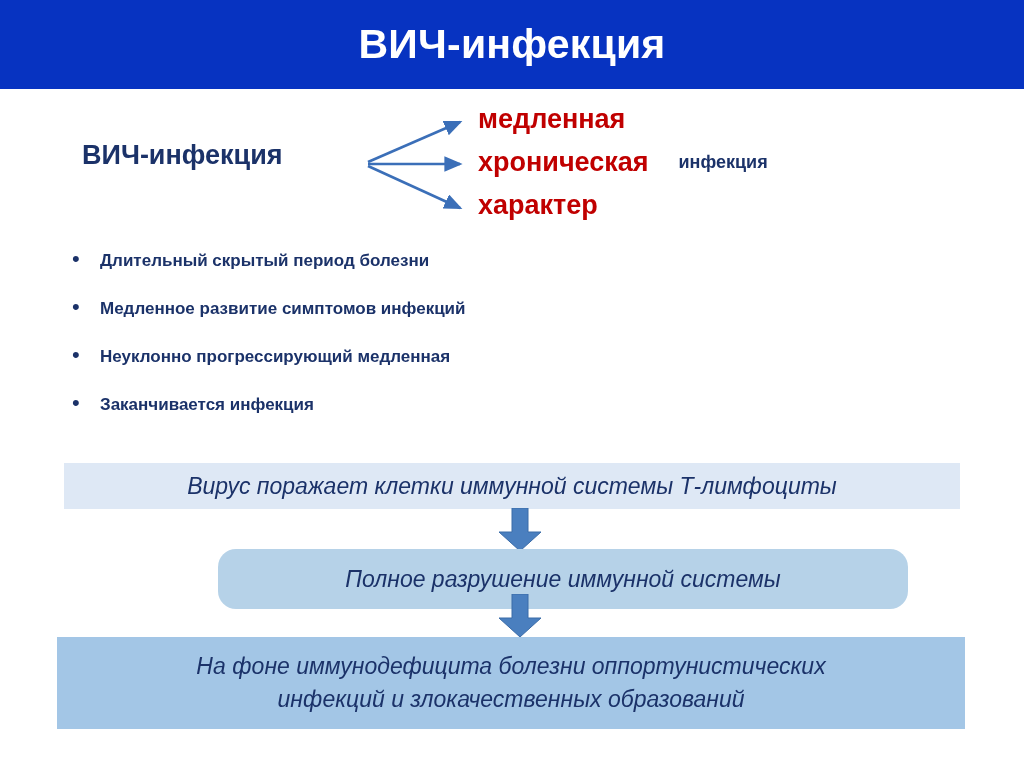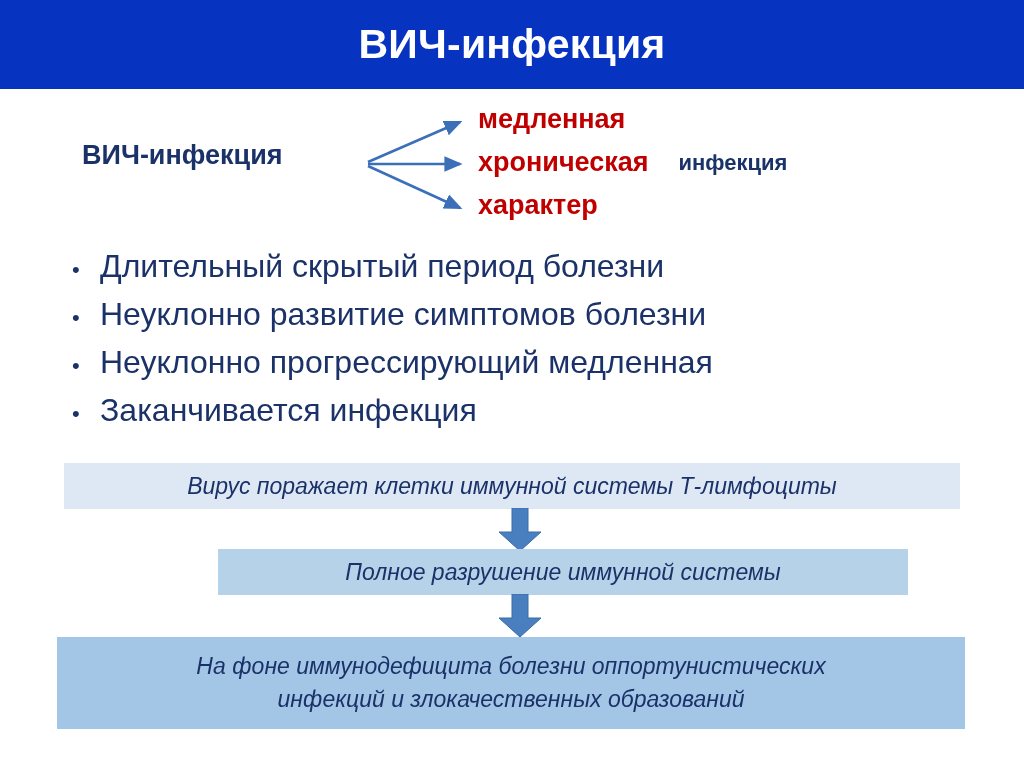--- a/index.html
+++ b/index.html
@@ -76,21 +76,21 @@
   }
   .fan-red {
     color: #c00000;
     font-size: 27px;
     font-weight: bold;
     white-space: nowrap;
     font-family: Liberation Sans, sans-serif;
   }
   .fan-suffix {
     color: #1b3269;
-    font-size: 22px;
+    font-size: 18px;
     font-weight: bold;
     white-space: nowrap;
     margin-left: 30px;
     font-family: "Liberation Sans", sans-serif;
   }
 
   
   .bullets {
     position: absolute;
     left: 72px;
@@ -105,22 +105,22 @@
   .bullet-dot {
     color: #1b3269;
     font-size: 22px;
     line-height: 1;
     width: 28px;
     flex: 0 0 28px;
     text-align: left;
   }
   .bullet-text {
     color: #1b3269;
-    font-size: 32px;
-    font-weight: normal;
+    font-size: 17px;
+    font-weight: bold;
     white-space: nowrap;
     font-family: "Liberation Sans", sans-serif;
   }
 
   
   .flow-box {
     position: absolute;
     display: flex;
     align-items: center;
     justify-content: center;
@@ -140,22 +140,23 @@
     width: 896px;
     height: 46px;
     background: #dee8f5;
   }
   #box-1 .flow-text { font-size: 23px; }
 
   #box-2 {
     left: 218px;
     top: 549px;
     width: 690px;
-    height: 46px;
+    height: 60px;
     background: #b6d2e8;
+    border-radius: 18px;
   }
   #box-2 .flow-text { font-size: 23px; }
 
   #box-3 {
     left: 57px;
     top: 637px;
     width: 908px;
     height: 92px;
     background: #a3c6e6;
   }
@@ -206,21 +207,21 @@
   </div>
 </div>
 
 <div class="bullets">
   <div class="bullet-row">
     <span class="bullet-dot">•</span>
     <span class="bullet-text">Длительный скрытый период болезни</span>
   </div>
   <div class="bullet-row">
     <span class="bullet-dot">•</span>
-    <span class="bullet-text">Неуклонно развитие симптомов болезни</span>
+    <span class="bullet-text">Медленное развитие симптомов инфекций</span>
   </div>
   <div class="bullet-row">
     <span class="bullet-dot">•</span>
     <span class="bullet-text">Неуклонно прогрессирующий медленная</span>
   </div>
   <div class="bullet-row">
     <span class="bullet-dot">•</span>
     <span class="bullet-text">Заканчивается инфекция</span>
   </div>
 </div>

